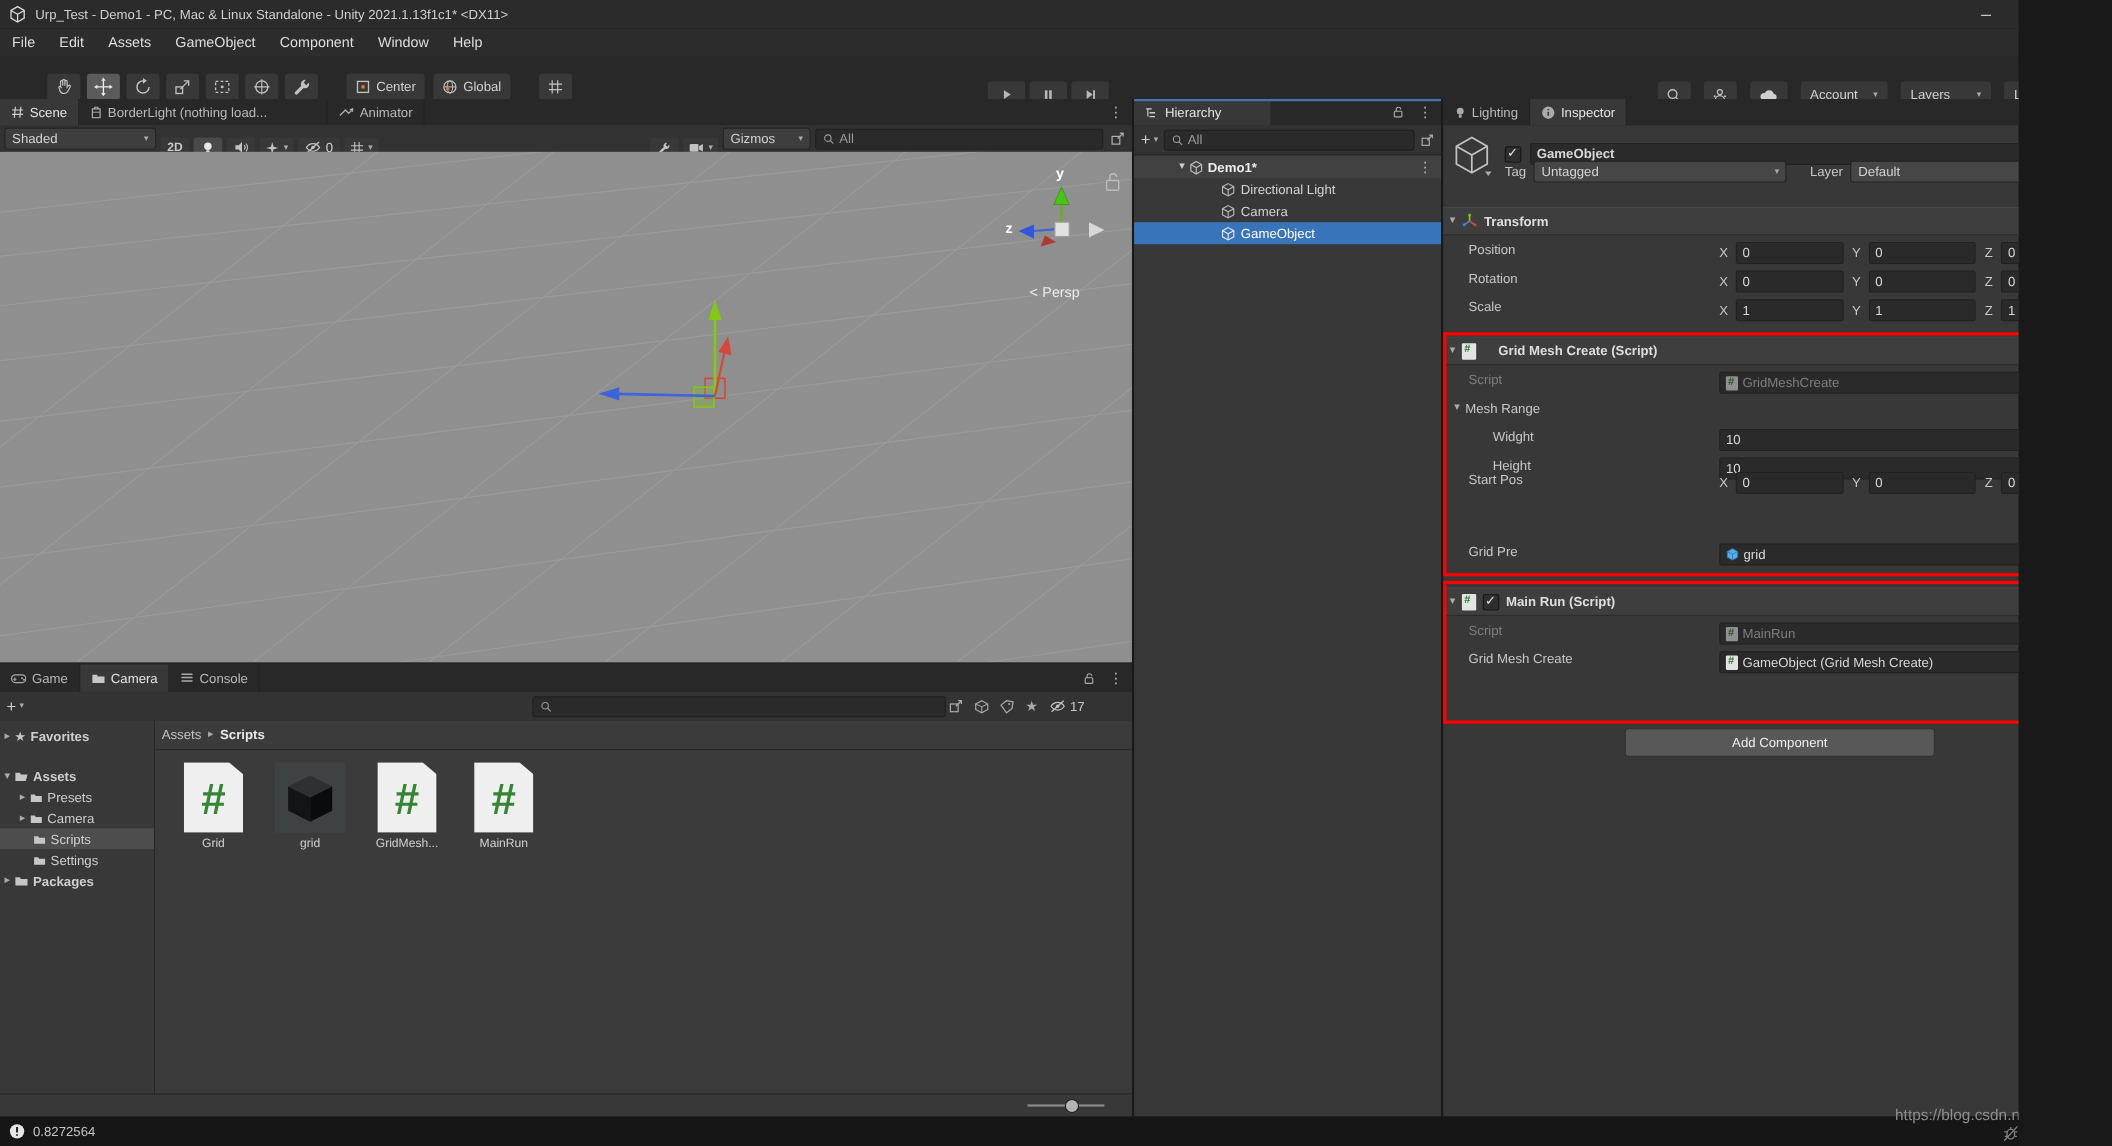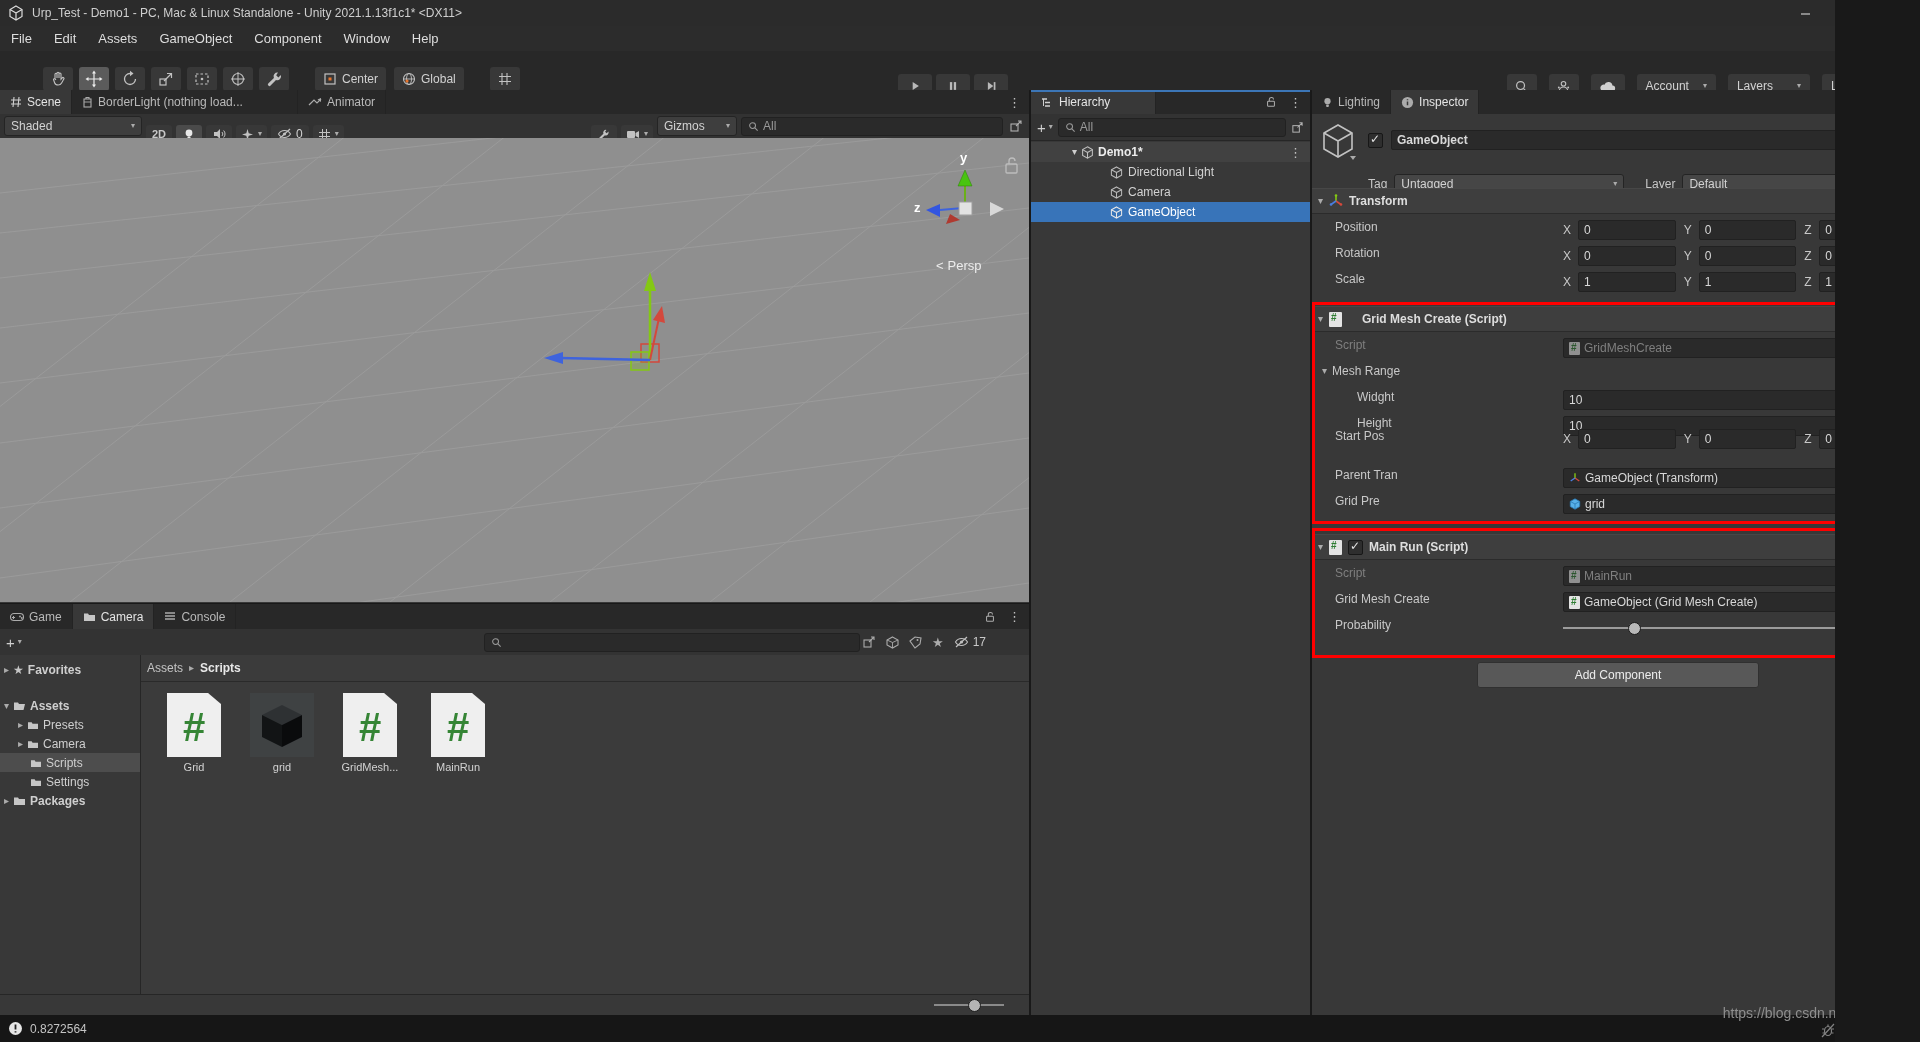--- a/index.html
+++ b/index.html
@@ -633,21 +633,21 @@
     </span>
     <div class="abs flex" style="left:56px;top:40px;right:4px;height:20px;gap:8px;">
       <span class="cb on"></span>
       <span class="fld" style="flex:1;font-weight:bold;">
           <span>GameObject</span>
         </span>
       <span class="cb"></span>
       <span style="color:#C8C8C8;">Static</span>
       <span class="caret">▾</span>
     </div>
-    <div class="abs flex" style="left:56px;top:84px;right:4px;height:20px;gap:7px;">
+    <div class="abs flex" style="left:56px;top:56px;right:4px;height:20px;gap:7px;">
       <span style="color:#C8C8C8;">Tag</span>
       <span class="dd" style="width:216px;">
           <span>Untagged</span>
           <span class="caret">▾</span>
         </span>
       <span style="color:#C8C8C8;margin-left:14px;">Layer</span>
       <span class="dd" style="flex:1;">
           <span>Default</span>
           <span class="caret">▾</span>
         </span>
@@ -778,34 +778,20 @@
             <span>0</span>
           </span>
         <span class="axl" style="margin-left:4px;">Y</span>
           <span class="fld axf">
             <span>0</span>
           </span>
         <span class="axl" style="margin-left:4px;">Z</span>
           <span class="fld axf">
             <span>0</span>
           </span>
-      </div>
-    </div>
-    <div class="irow" style="top:378px;">
-      <span class="ilabel">Parent Tran</span>
-      <div class="ival">
-        <span class="fld axf">
-          <svg width="12" height="12" viewBox="0 0 14 14" style="margin-right:4px;">
-              <path d="M7 7V1.5" stroke="#84C813" stroke-width="1.6"></path>
-              <path d="M7 7l5 3.5" stroke="#D4483C" stroke-width="1.6"></path>
-              <path d="M7 7L2 10.5" stroke="#4A7DE0" stroke-width="1.6"></path>
-            </svg>
-          <span>GameObject (Transform)</span>
-        </span>
-        <span class="picker"></span>
       </div>
     </div>
     <div class="irow" style="top:404px;">
       <span class="ilabel">Grid Pre</span>
       <div class="ival">
         <span class="fld axf">
           <svg width="12" height="12" viewBox="0 0 14 14" style="margin-right:4px;">
               <polygon points="7,1 12.5,4 12.5,10 7,13 1.5,10 1.5,4" fill="#58B0E8" stroke="#2C7CB8" stroke-width="1"></polygon>
               <path d="M7 7L7 13M7 7L12.5 4M7 7L1.5 4" stroke="#2C7CB8" stroke-width="1"></path>
             </svg>
@@ -842,32 +828,20 @@
     <div class="irow" style="top:502px;">
       <span class="ilabel">Grid Mesh Create</span>
       <div class="ival">
         <span class="fld axf">
             <span class="mini-script" style="margin-right:4px;"></span>
             <span>GameObject (Grid Mesh Create)</span>
           </span>
         <span class="picker"></span>
       </div>
     </div>
-    <div class="irow" style="top:528px;">
-      <span class="ilabel">Probability</span>
-      <div class="ival">
-        <div style="position:relative;flex:1;height:20px;">
-          <div style="position:absolute;left:0;right:0;top:9px;height:2px;background:#9B9B9B;"></div>
-          <div style="position:absolute;left:22%;top:4px;width:11px;height:11px;border-radius:50%;background:#B8B8B8;border:1px solid #1A1A1A;"></div>
-        </div>
-        <span class="fld" style="width:44px;justify-content:flex-end;">
-            <span>0.217</span>
-          </span>
-      </div>
-    </div>
 
     <div class="redbox" style="left:0px;top:212px;width:600px;height:216px;"></div>
     <div class="redbox" style="left:0px;top:438px;width:600px;height:124px;"></div>
 
     <div class="abs flex" style="left:165px;top:572px;width:280px;height:24px;background:#585858;border:1px solid #303030;border-radius:3px;justify-content:center;color:#EDEDED;">
       <span>Add Component</span>
     </div>
   </div>
 
   <div class="abs flex" style="left:0;top:1015px;width:1920px;height:27px;background:#161616;padding:0 8px;color:#C4C4C4;">

